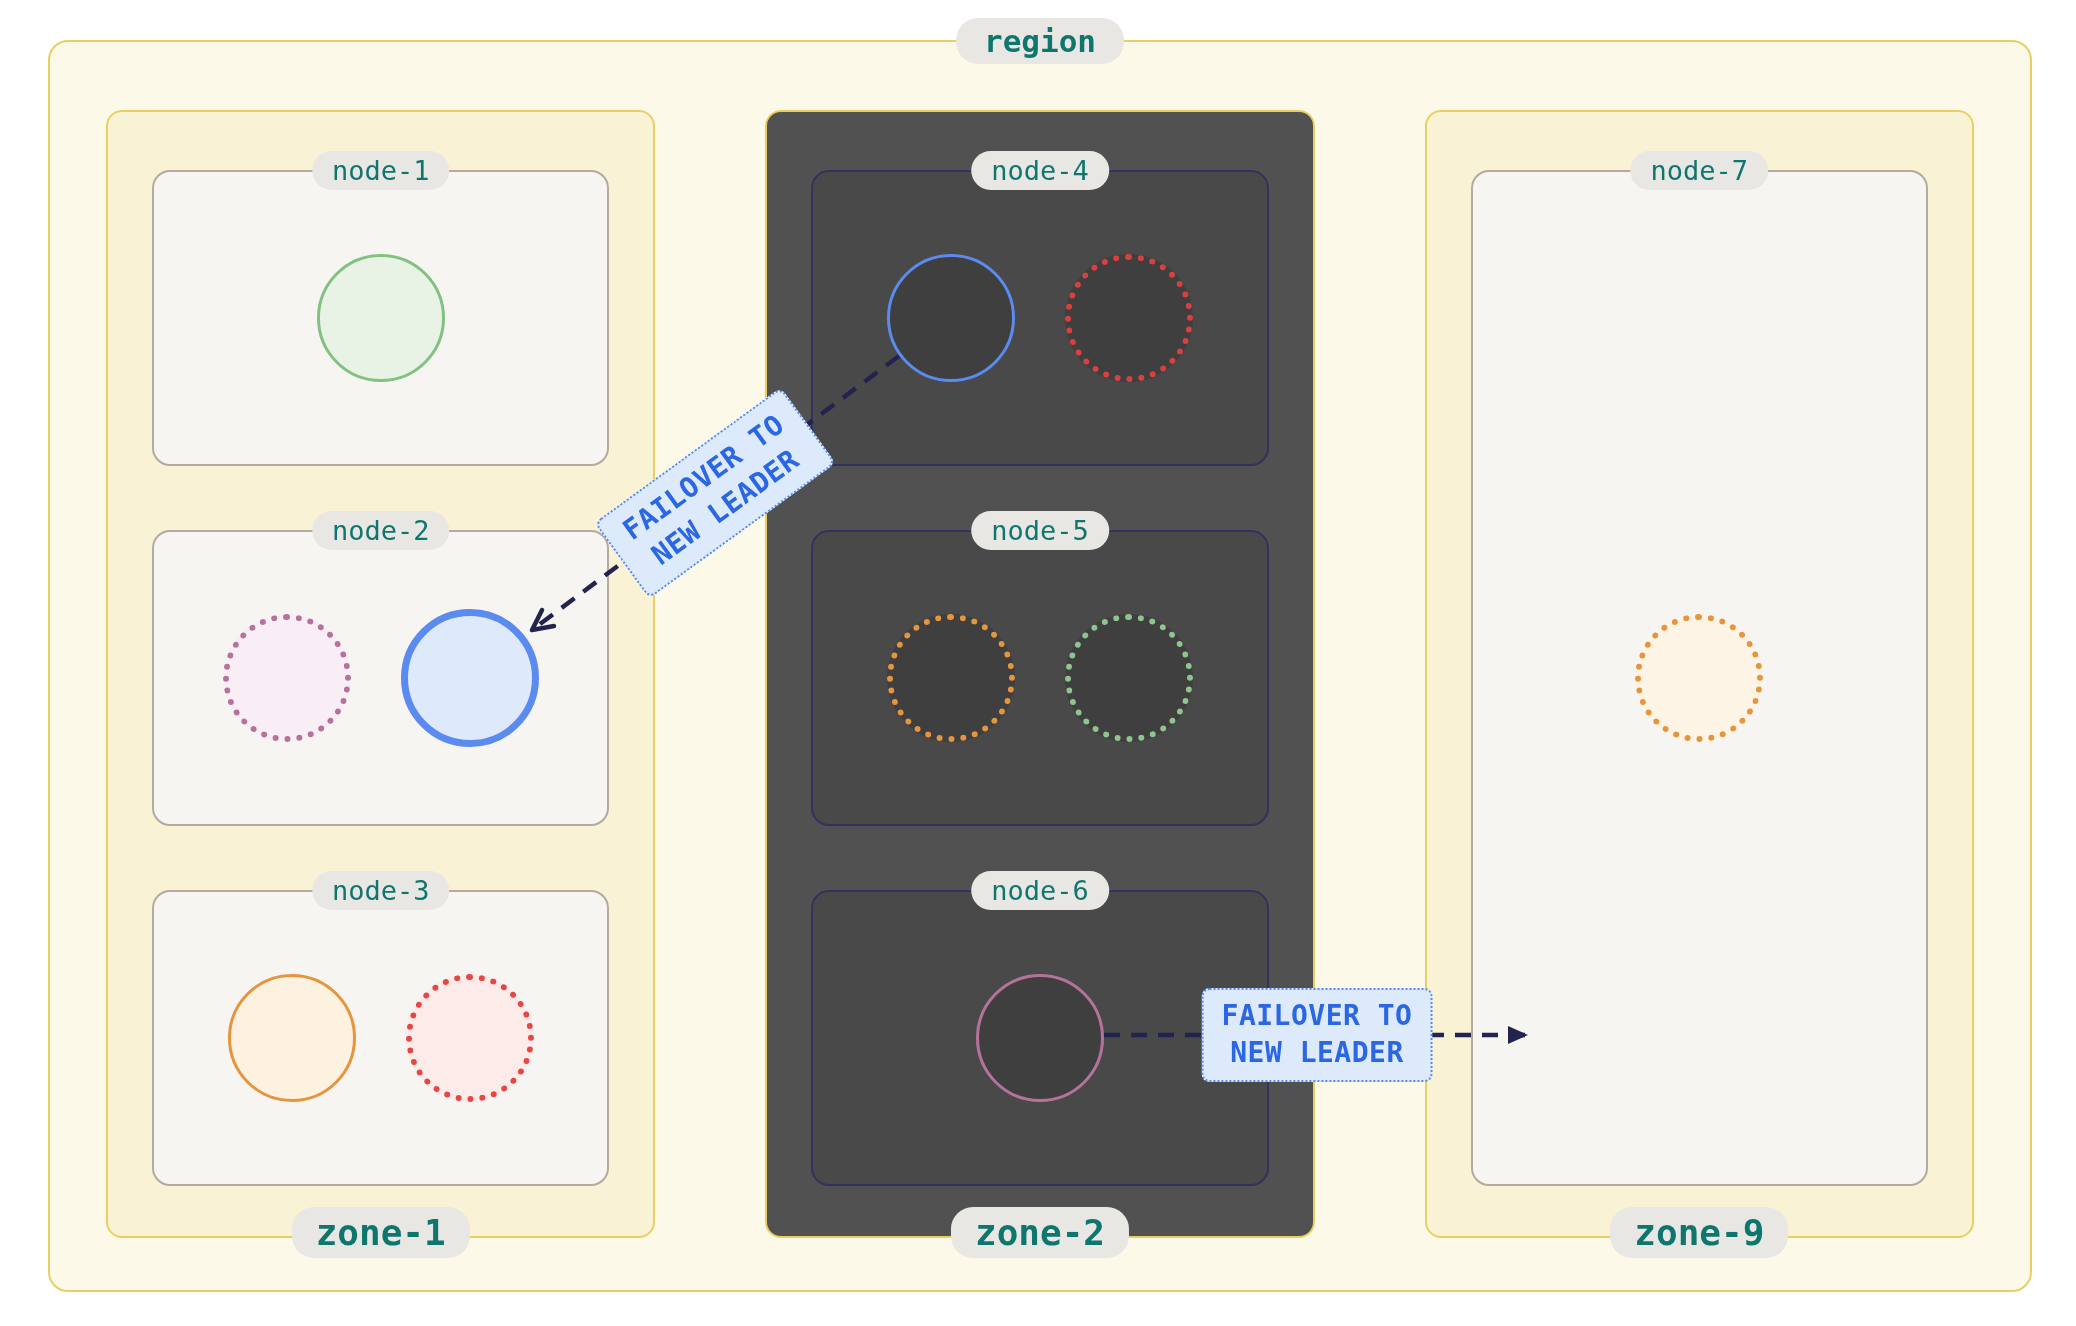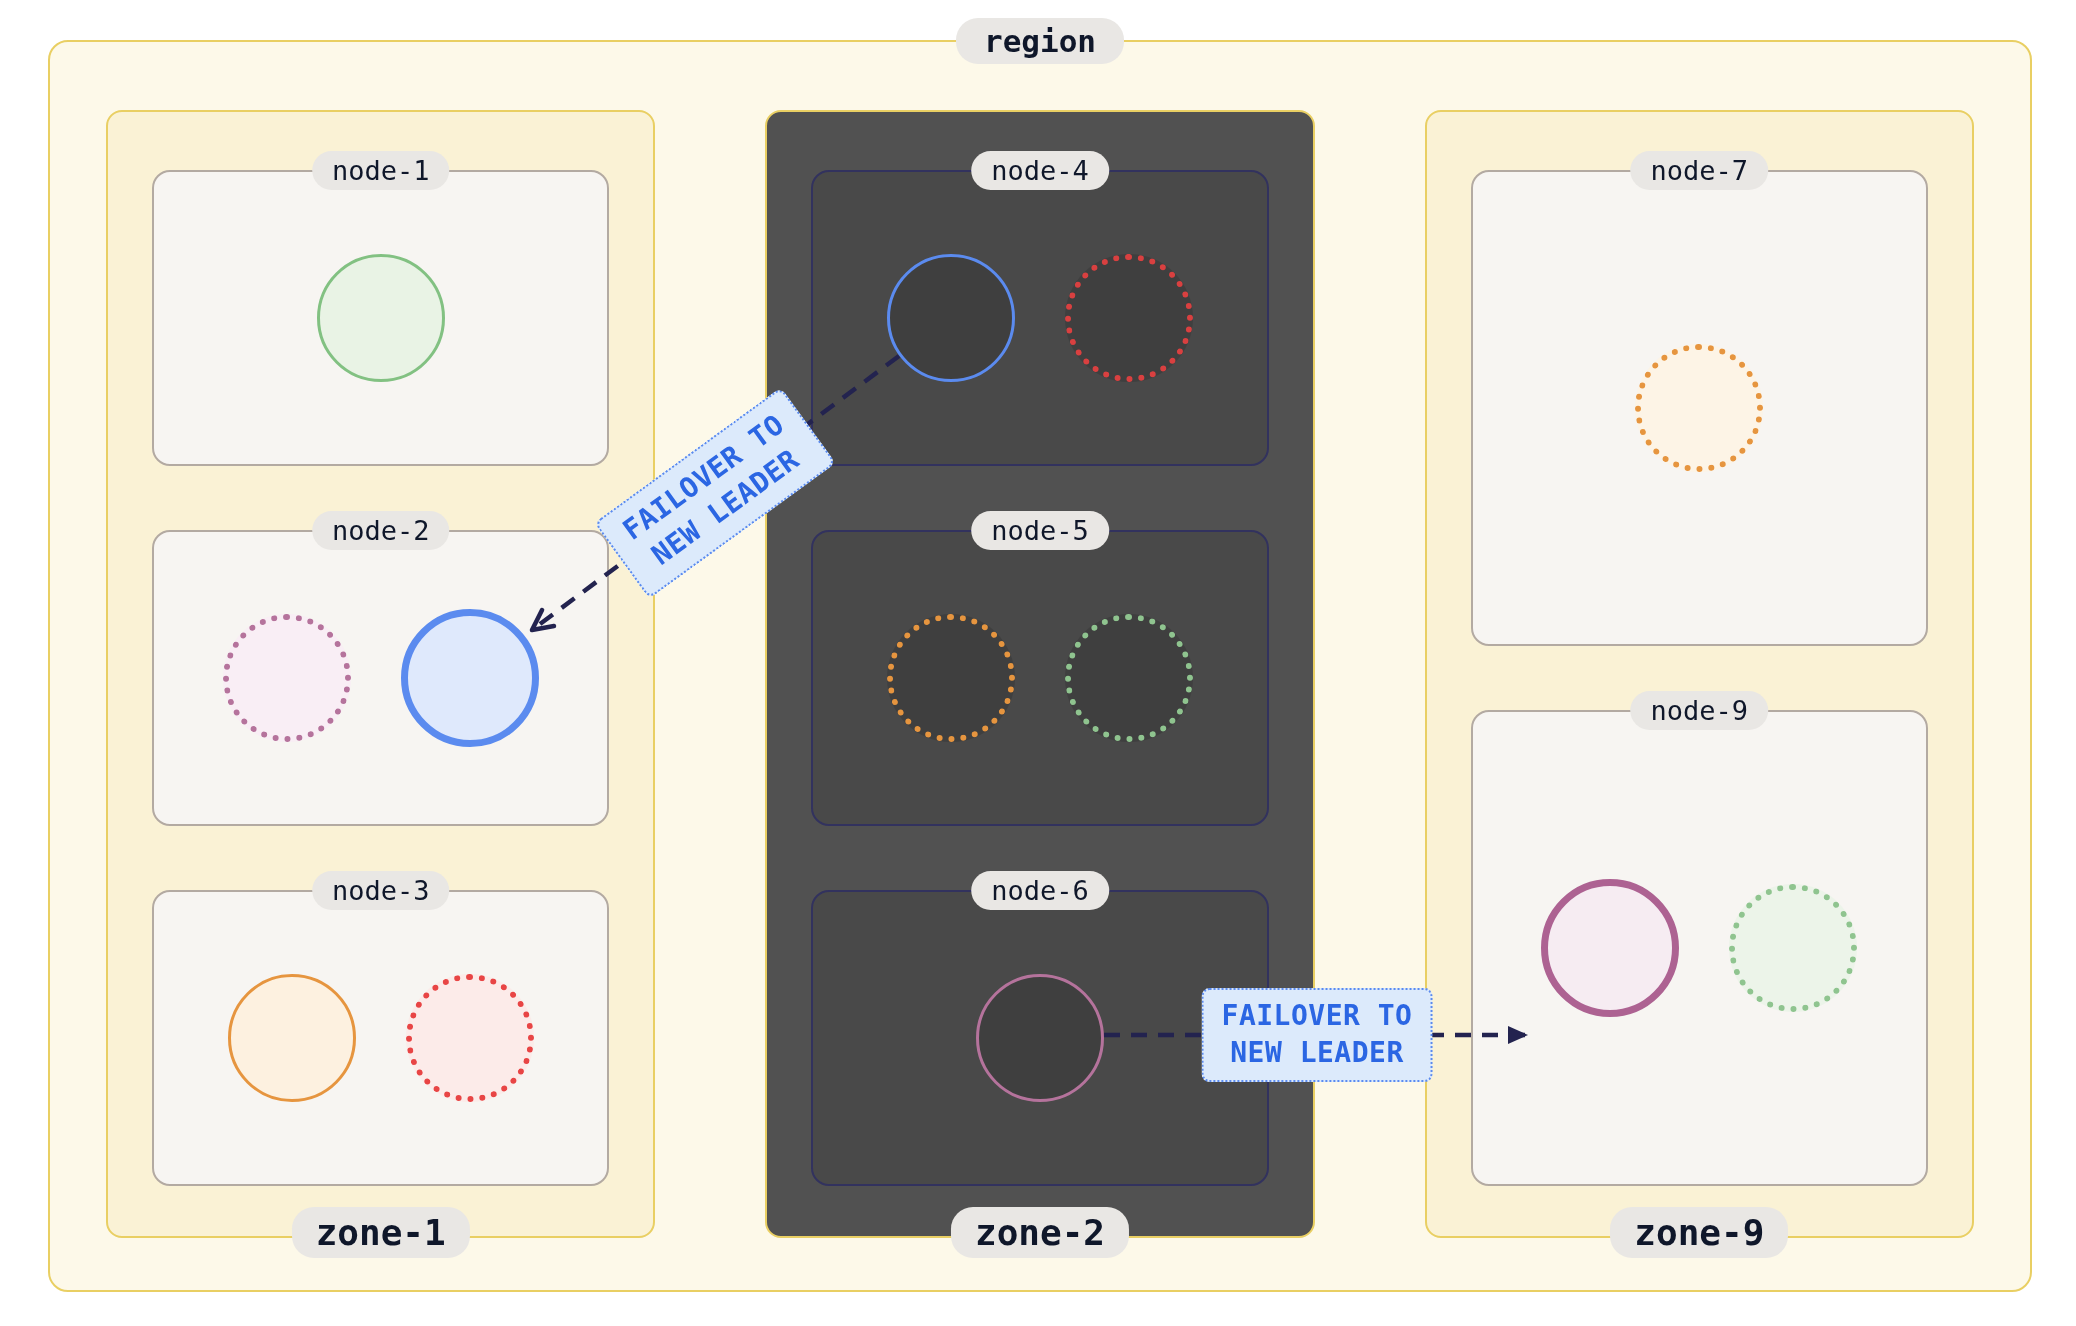--- a/index.html
+++ b/index.html
@@ -6,21 +6,21 @@
   .stage {
     position:relative; width:2076px; height:1326px; background:#ffffff;
     font-family:"DejaVu Sans Mono","Liberation Mono",monospace; overflow:hidden;
   }
   .region {
     position:absolute; left:48px; top:40px; width:1980px; height:1248px;
     background:#fdf9e9; border:2px solid #e9cf63; border-radius:20px;
   }
   .chip {
     position:absolute; left:50%; transform:translateX(-50%);
-    background:#e9e7e4; color:#0f172a; border-radius:22px; white-space:nowrap; z-index:4;
+    background:#e9e7e4; color:#0f766e; border-radius:22px; white-space:nowrap; z-index:4;
   }
   .region-chip { top:-24px; font-size:31px; font-weight:bold; padding:5px 28px; }
   .zone-chip   { bottom:-22px; font-size:36px; font-weight:bold; padding:5px 24px; }
   .node-chip   { top:-21px; font-size:27px; padding:4px 20px; }
   .zones {
     position:absolute; top:68px; bottom:52px; left:56px; right:56px;
     display:flex; gap:110px;
   }
   .zone { position:relative; flex:1; border-radius:16px; }
   .zone.light { background:#faf2d5; border:2px solid #e9cf63; }
@@ -100,25 +100,20 @@
         </div>
         <div class="chip zone-chip">zone-2</div>
       </div>
 
       <div class="zone light">
         <div class="nodes">
           <div class="node">
             <div class="chip node-chip">node-7</div>
             <span class="replica" style="border: 6px dotted rgb(230, 149, 63); background: rgb(253, 244, 230);"></span>
           </div>
-          <div class="node">
-            <div class="chip node-chip">node-9</div>
-            <span class="replica leader" style="border: 7px solid rgb(173, 98, 146); background: rgb(246, 236, 242);"></span>
-            <span class="replica" style="border: 6px dotted rgb(143, 196, 143); background: rgb(236, 244, 233);"></span>
-          </div>
         </div>
         <div class="chip zone-chip">zone-9</div>
       </div>
 
     </div>
   </div>
 
   <svg class="arrows" width="2076" height="1326" viewBox="0 0 2076 1326">
     <defs>
       <marker id="ah-open" markerUnits="userSpaceOnUse" markerWidth="36" markerHeight="36" refX="25" refY="13" orient="auto">

